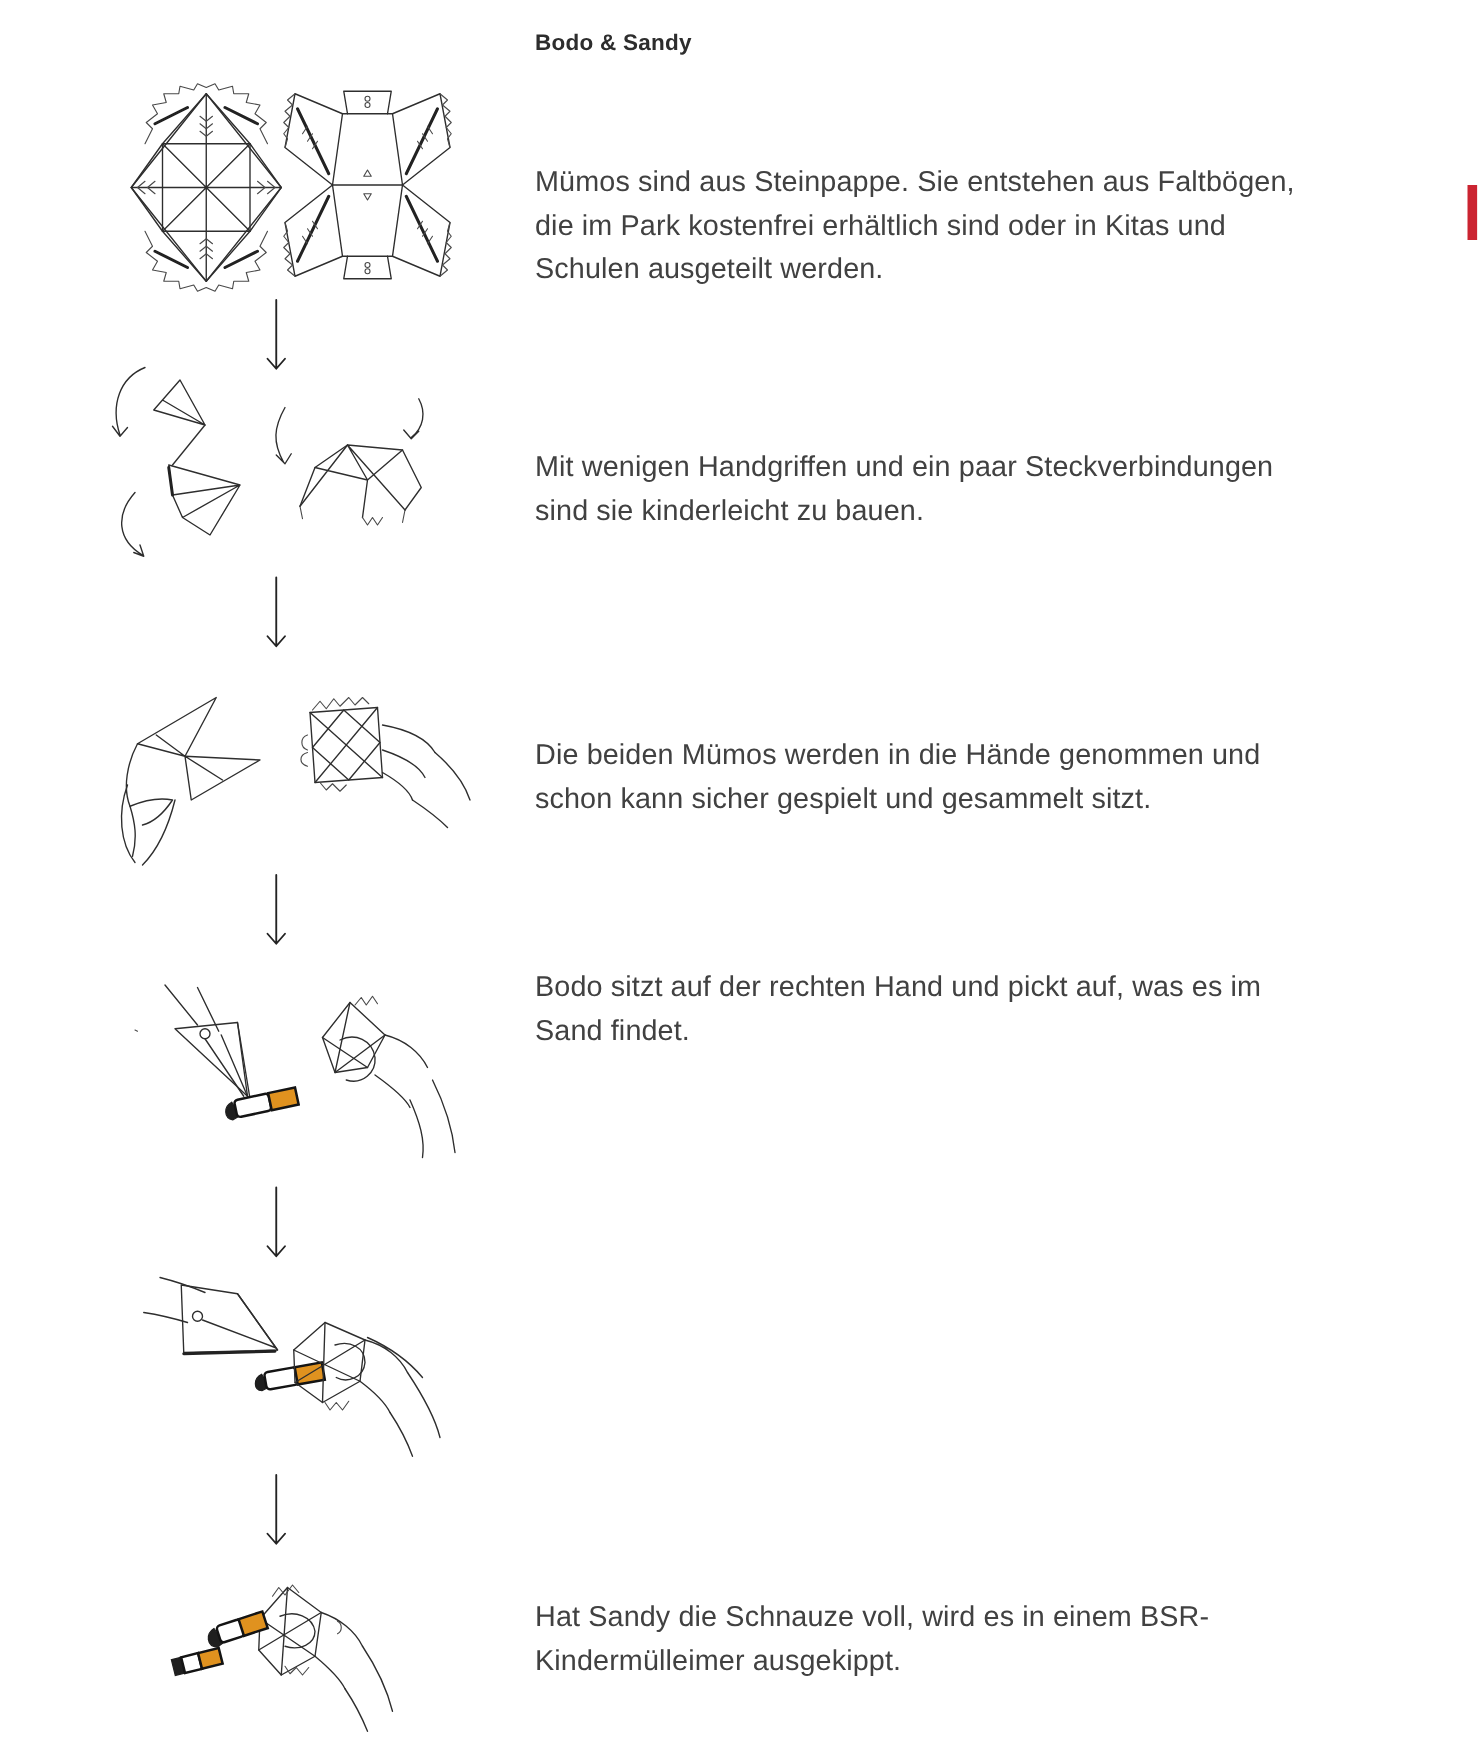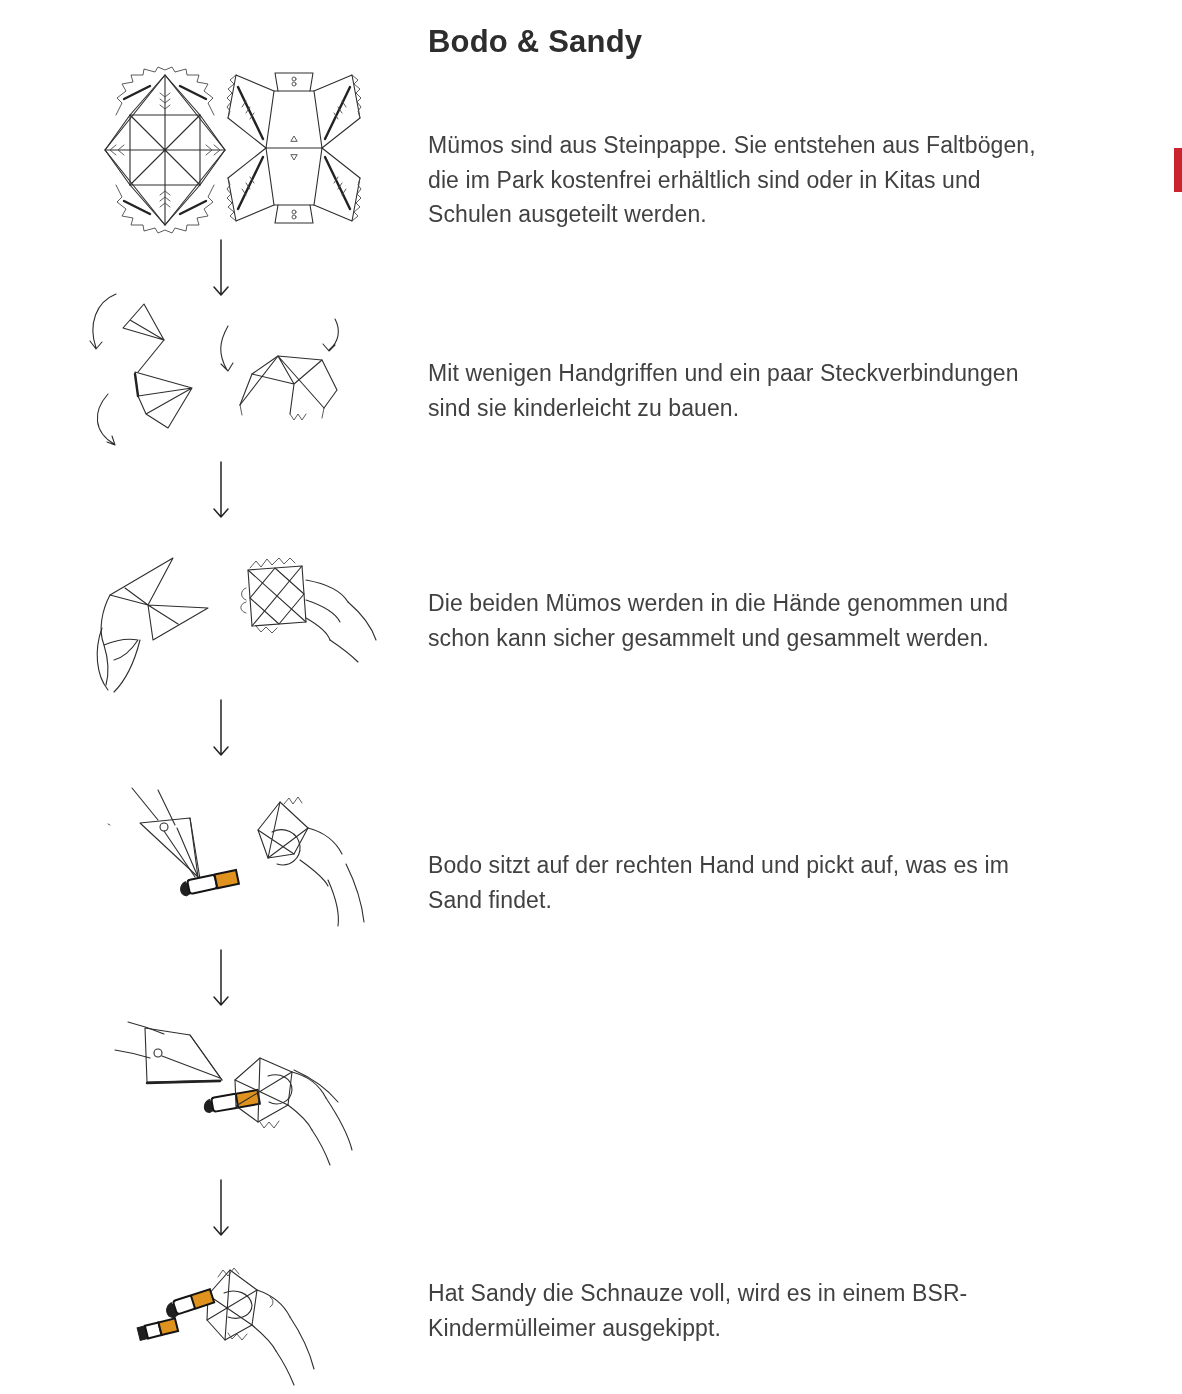--- a/index.html
+++ b/index.html
@@ -1,18 +1,18 @@
 <!DOCTYPE html>
 <html><head>
 <meta charset="utf-8">
 <style>
   html,body{margin:0;padding:0;background:#ffffff;}
   .canvas{position:relative;width:1182px;height:1394px;background:#ffffff;overflow:hidden;
           font-family:"Liberation Sans",sans-serif;}
-  .title{position:absolute;left:428px;top:24px;margin:0;font-size:31px;font-weight:700;
+  .title{position:absolute;left:428px;top:24px;margin:0;font-size:18px;font-weight:700;
          color:#2d2d2d;letter-spacing:0.2px;}
   .para{position:absolute;left:428px;width:620px;margin:0;font-size:23px;line-height:34.5px;
         color:#414141;letter-spacing:0.1px;white-space:pre-line;}
   .illu{position:absolute;margin:0;padding:0;}
   .arrow{position:absolute;width:30px;height:66px;}
   .marker{position:absolute;right:0;top:148px;width:8px;height:44px;background:#cb2431;}
   .ln{fill:none;stroke:#2e2e2e;stroke-width:1.1;stroke-linecap:round;stroke-linejoin:round;}
   .lt{fill:none;stroke:#4a4a4a;stroke-width:0.9;stroke-linecap:round;stroke-linejoin:round;}
   .ln2{fill:none;stroke:#222;stroke-width:2.4;stroke-linecap:round;}
   .al{fill:none;stroke:#232323;stroke-width:1.5;stroke-linecap:round;stroke-linejoin:round;}
@@ -111,21 +111,21 @@
       <path class="ln" d="M168,30 L226,82 M222,26 L172,86"></path>
       <path class="ln" d="M195,28 L224,54 L199,84 L170,58 Z"></path>
       <path class="lt" d="M170,28 l6,-7 5,6 6,-8 5,6 7,-7 5,6 6,-6 5,5 M176,86 l5,6 5,-5 6,6 5,-5"></path>
       <path class="lt" d="M166,48 c-6,2 -6,10 0,12 M166,62 c-7,2 -7,9 0,11"></path>
       <path class="ln" d="M226,40 C248,44 262,52 268,62 M226,60 C244,66 256,74 260,82 M226,78 C240,86 248,94 250,100"></path>
       <path class="ln" d="M268,62 C282,74 292,88 296,100 M250,100 C262,108 272,116 278,122"></path>
     </svg>
   </figure>
 
   <p class="para" style="top:586px">Die beiden Mümos werden in die Hände genommen und
-schon kann sicher gesammelt und gesammelt werden.</p>
+schon kann sicher gespielt und gesammelt sitzt.</p>
 
   <div class="arrow" style="left:206px;top:698px">
     <svg width="30" height="66" viewBox="0 0 30 66">
         <path class="al" d="M15,2 V56 M8,49 L15,57 L22,49"></path>
       </svg>
   </div>
 
   <figure class="illu" style="left:80px;top:780px;width:300px;height:150px" aria-label="bodo-picking-cigarette-sketch">
     <svg width="300" height="150" viewBox="0 0 300 150">
       <path class="lt" d="M28,44 l2,1"></path>
@@ -140,21 +140,21 @@
       </g>
       <path class="ln" d="M178,50 L200,22 L228,48 L214,74 L188,78 Z"></path>
       <path class="ln" d="M178,50 L214,74 M188,78 L228,48 M200,22 L188,78"></path>
       <path class="lt" d="M204,24 l5,-6 4,6 5,-7 4,6"></path>
       <path class="ln" d="M192,52 C204,46 218,52 220,66 C221,78 210,88 197,84"></path>
       <path class="ln" d="M228,48 C244,52 256,62 262,74 M220,80 C234,90 244,98 248,106"></path>
       <path class="ln" d="M266,84 C276,104 282,124 284,142 M248,100 C256,118 260,132 258,146"></path>
     </svg>
   </figure>
 
-  <p class="para" style="top:848px">Bodo sitzt auf der rechten Hand und pickt auf, was es im
+  <p class="para" style="top:772px">Bodo sitzt auf der rechten Hand und pickt auf, was es im
 Sand findet.</p>
 
   <div class="arrow" style="left:206px;top:948px">
     <svg width="30" height="66" viewBox="0 0 30 66">
         <path class="al" d="M15,2 V56 M8,49 L15,57 L22,49"></path>
       </svg>
   </div>
 
   <figure class="illu" style="left:80px;top:1010px;width:310px;height:165px" aria-label="sandy-swallowing-sketch">
     <svg width="310" height="165" viewBox="0 0 310 165">

